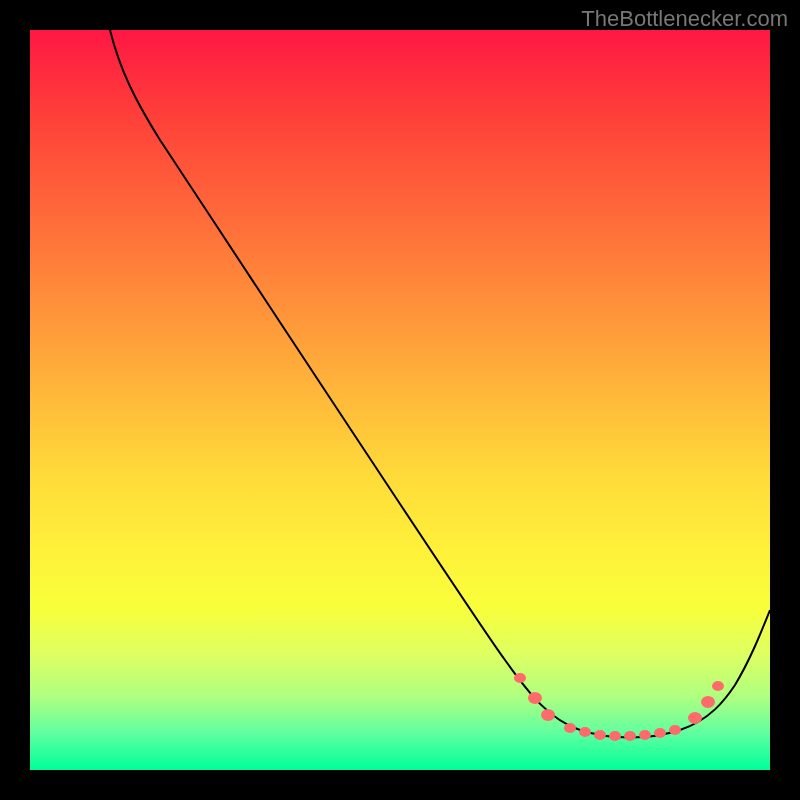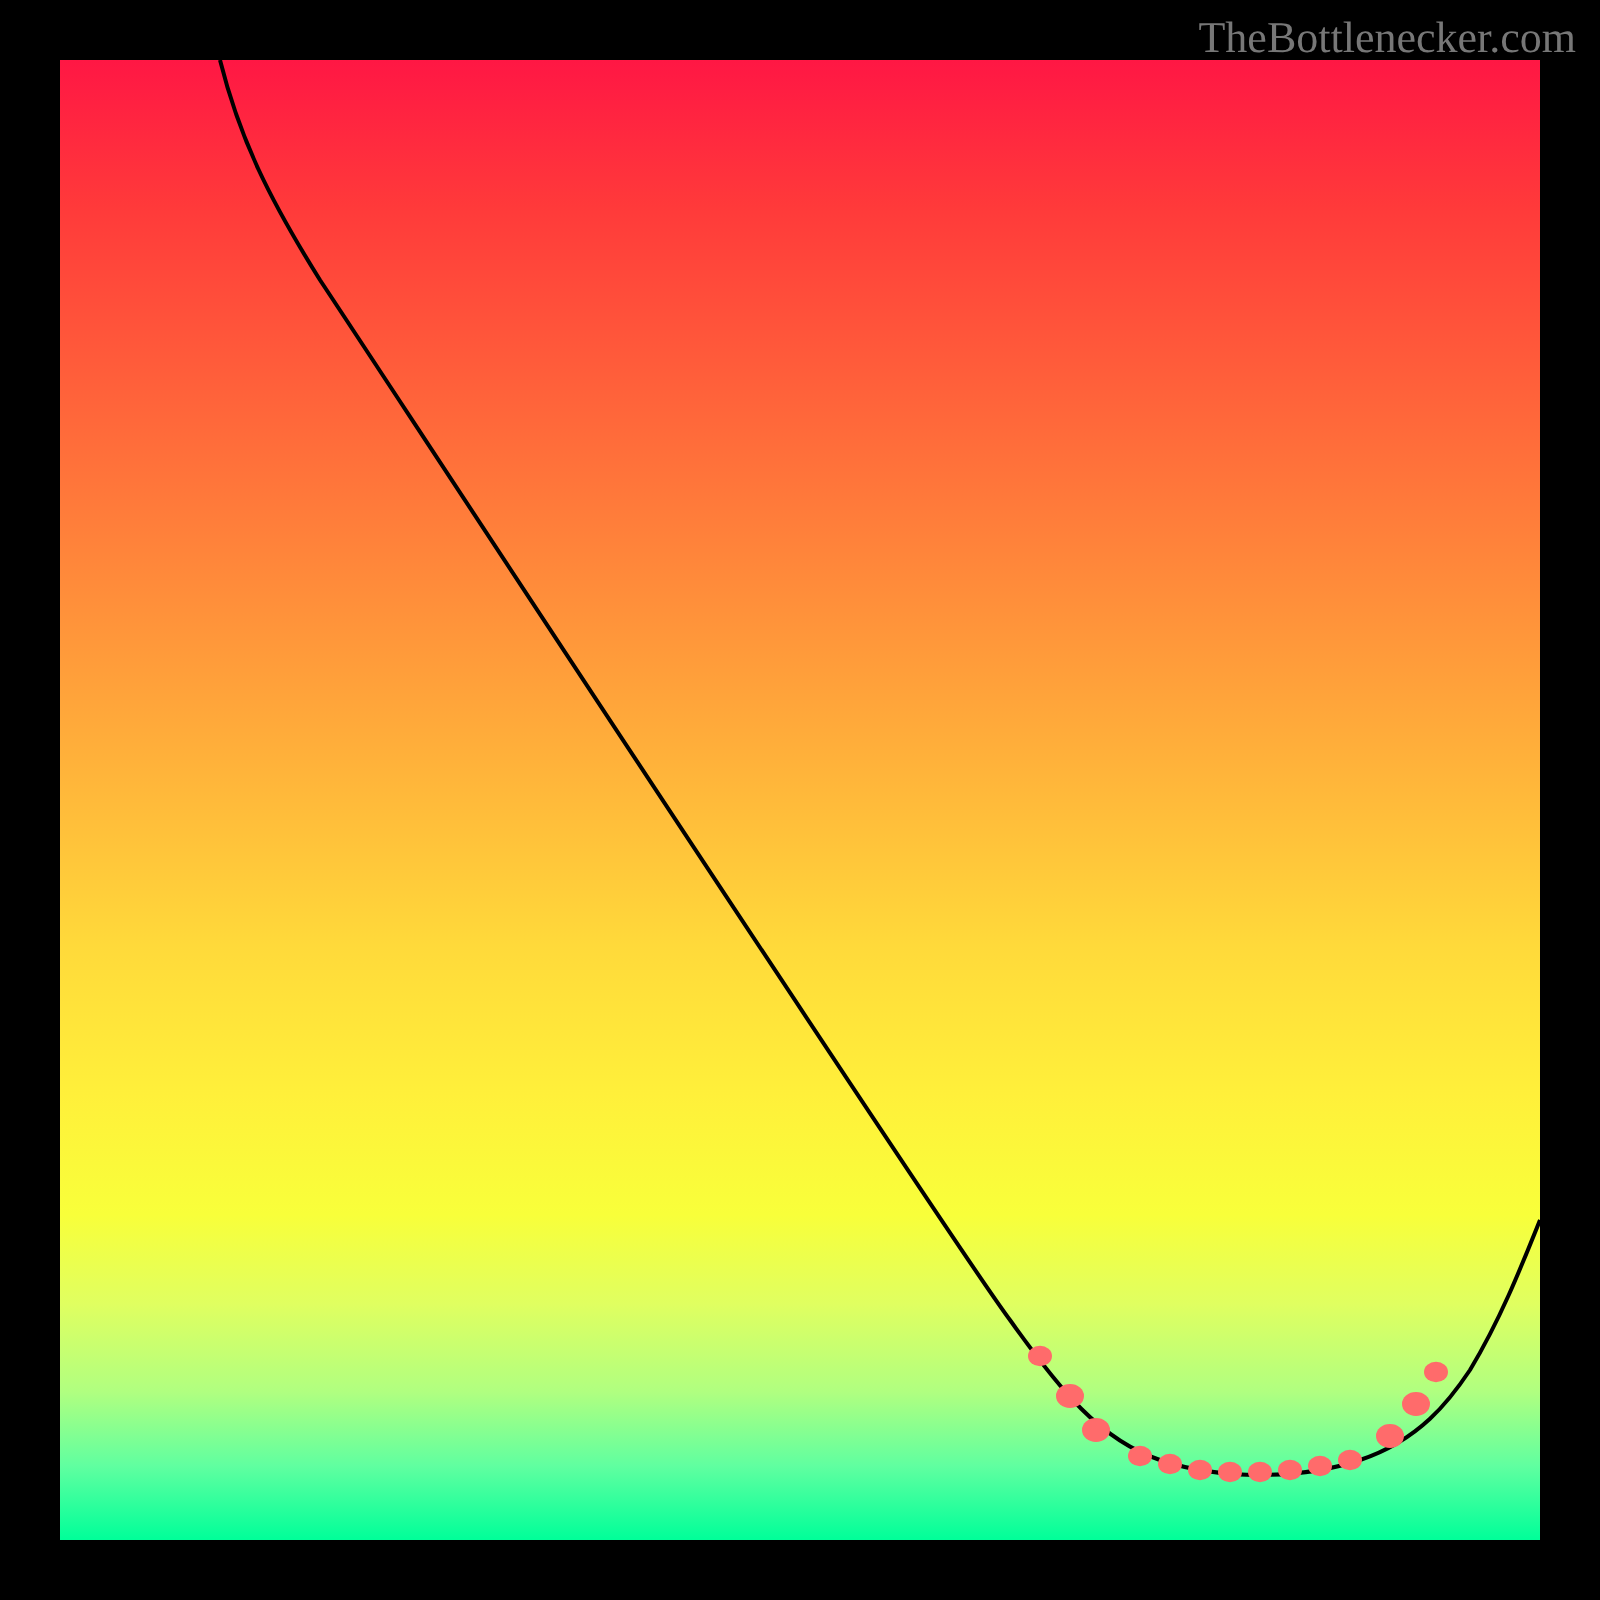--- a/index.html
+++ b/index.html
@@ -23,21 +23,21 @@
       #e0ff60 84%,
       #b0ff80 90%,
       #60ffa0 95%,
       #00ff99 100%);
   }
   .watermark {
     position: absolute;
     top: 6px;
     right: 12px;
     color: #777;
-    font-family: Liberation Serif, serif;
+    font-family: Liberation Sans, sans-serif;
     font-size: 22px;
     font-weight: 500;
     z-index: 10;
   }
   .curve-svg {
     position: absolute;
     top: 30px;
     left: 30px;
     width: 740px;
     height: 740px;

